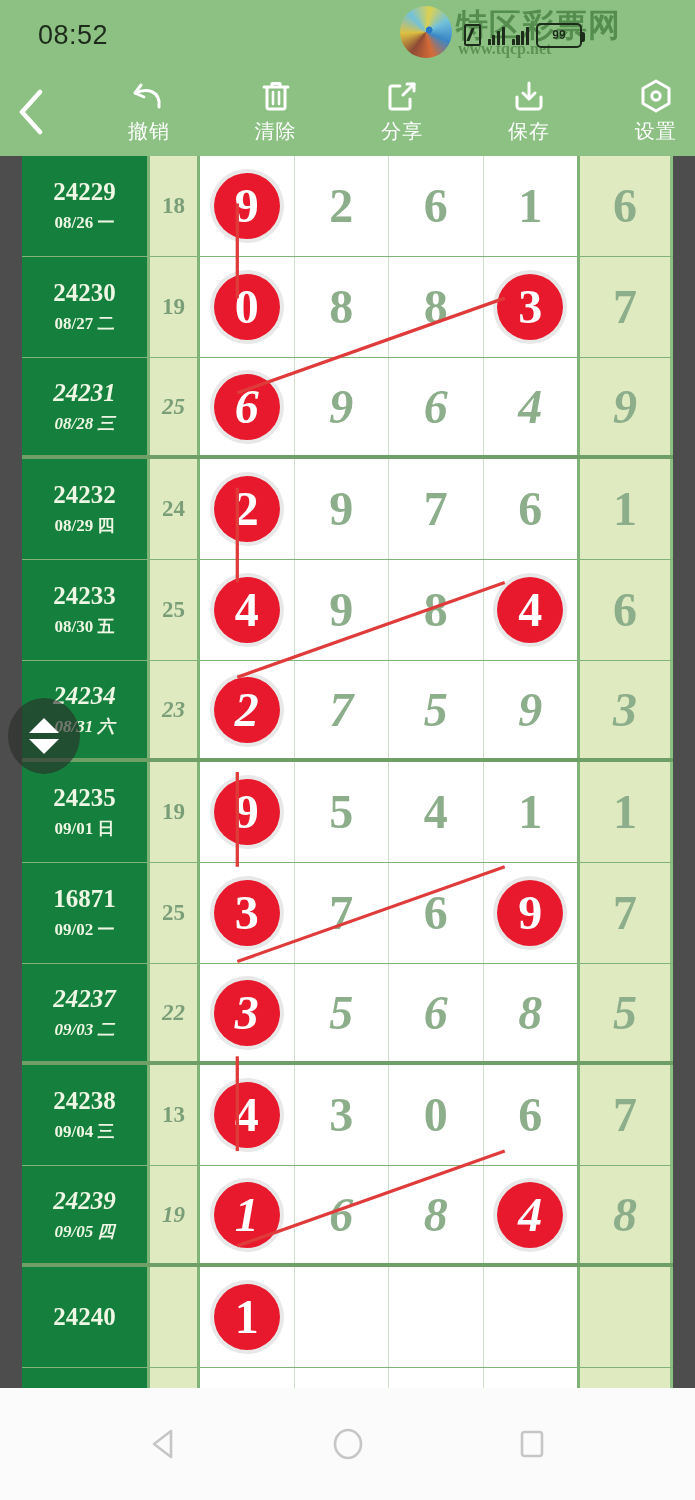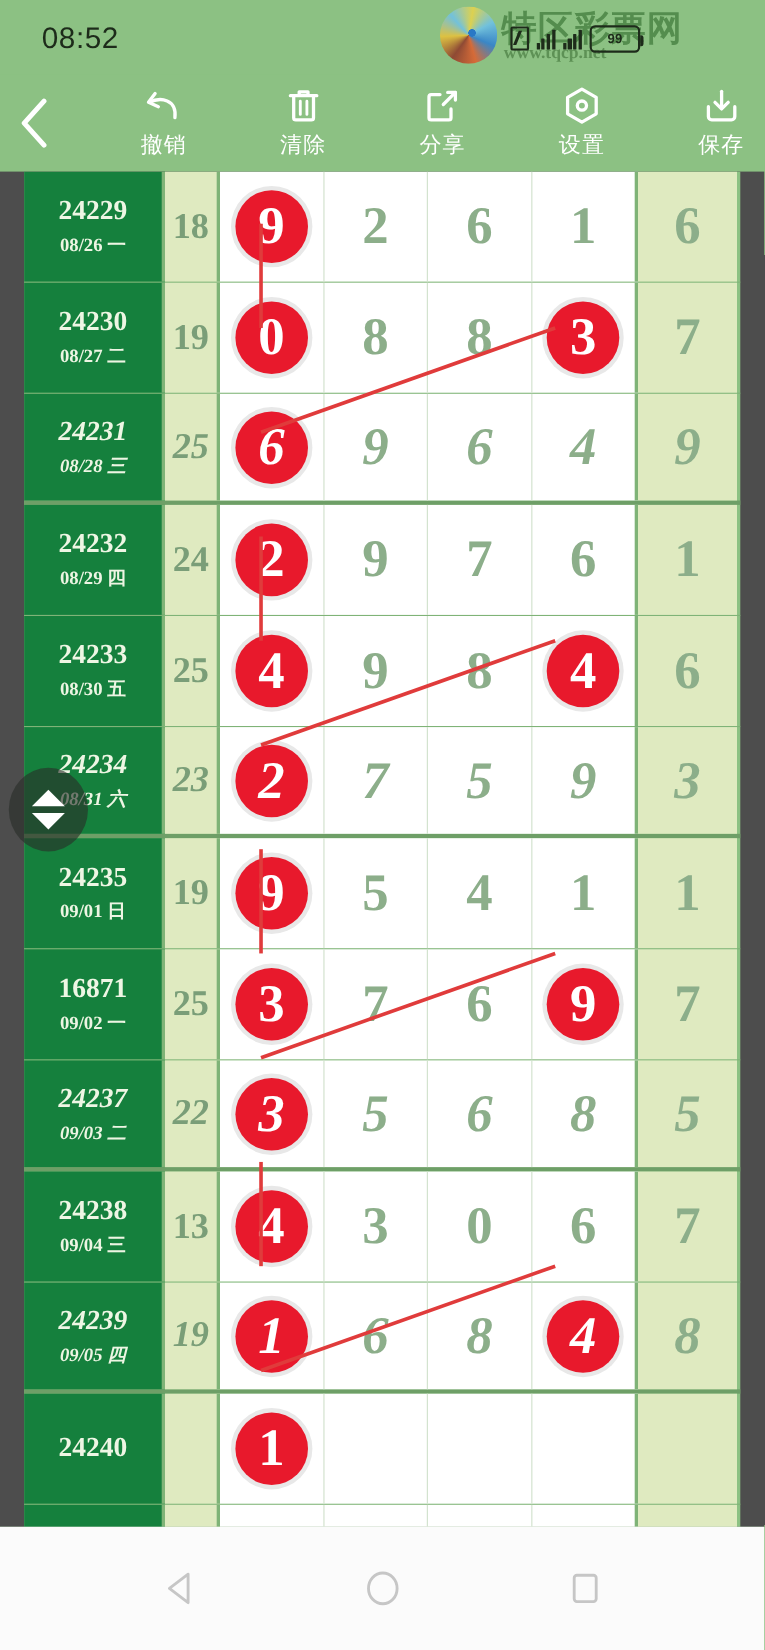--- a/index.html
+++ b/index.html
@@ -110,21 +110,21 @@
     font-size:25px; color:#eef6e4; font-weight:bold;
     font-family:"Liberation Serif","DejaVu Serif",serif;
   }
   .c-issue .dt {
     font-size:17px; color:#edf5e3; font-weight:bold;
     font-family:"Liberation Serif","DejaVu Serif",serif;
   }
   .c-sum {
     width:50px; background:#dfeac0;
     display:flex; align-items:center; justify-content:center;
-    font-size:33px; font-weight:bold; color:#7a9e78;
+    font-size:23px; font-weight:bold; color:#7a9e78;
     font-family:"Liberation Serif","DejaVu Serif",serif;
     border-right:3px solid #7fb377;
   }
   .digits { width:380px; display:flex; background:#ffffff; }
   .cell {
     flex:1; position:relative;
     border-right:1px solid #cfe0ca;
     display:flex; align-items:center; justify-content:center;
   }
   .cell:last-child { border-right:none; }
@@ -247,37 +247,37 @@
         <path d="M21 4 H28 V11" fill="none" stroke="#fff" stroke-width="3" stroke-linecap="round" stroke-linejoin="round"></path>
         <path d="M28 4 L17 15" stroke="#fff" stroke-width="3" stroke-linecap="round"></path>
         <path d="M24 19 V27 a2 2 0 0 1-2 2 H6 a2 2 0 0 1-2-2 V8 a2 2 0 0 1 2-2 H14" fill="none" stroke="#fff" stroke-width="3" stroke-linecap="round" stroke-linejoin="round"></path>
       </svg>
     </span>
     <span class="lbl">分享</span>
   </div>
 
   <div class="tb-item">
     <span class="ico">
-      <svg width="32" height="34" viewBox="0 0 32 34">
-        <path d="M16 2 L29 9.5 V24.5 L16 32 L3 24.5 V9.5 Z" fill="none" stroke="#fff" stroke-width="3" stroke-linejoin="round"></path>
-        <circle cx="16" cy="17" r="4.2" fill="none" stroke="#fff" stroke-width="3"></circle>
-      </svg>
-    </span>
-    <span class="lbl">设置</span>
-  </div>
-
-  <div class="tb-item">
-    <span class="ico">
       <svg width="32" height="32" viewBox="0 0 32 32">
         <path d="M16 3 V18" stroke="#fff" stroke-width="3" stroke-linecap="round"></path>
         <path d="M10 13 L16 19 L22 13" fill="none" stroke="#fff" stroke-width="3" stroke-linecap="round" stroke-linejoin="round"></path>
         <path d="M4 17 V26 a3 3 0 0 0 3 3 H25 a3 3 0 0 0 3-3 V17" fill="none" stroke="#fff" stroke-width="3" stroke-linecap="round" stroke-linejoin="round"></path>
       </svg>
     </span>
     <span class="lbl">保存</span>
+  </div>
+
+  <div class="tb-item">
+    <span class="ico">
+      <svg width="32" height="34" viewBox="0 0 32 34">
+        <path d="M16 2 L29 9.5 V24.5 L16 32 L3 24.5 V9.5 Z" fill="none" stroke="#fff" stroke-width="3" stroke-linejoin="round"></path>
+        <circle cx="16" cy="17" r="4.2" fill="none" stroke="#fff" stroke-width="3"></circle>
+      </svg>
+    </span>
+    <span class="lbl">设置</span>
   </div>
 </div>
 
 <div class="screen">
   <div class="grid" id="grid">
       <div class="row">
         <div class="c-issue">
           <div class="num">24229</div>
           <div class="dt">08/26 一</div>
         </div>

